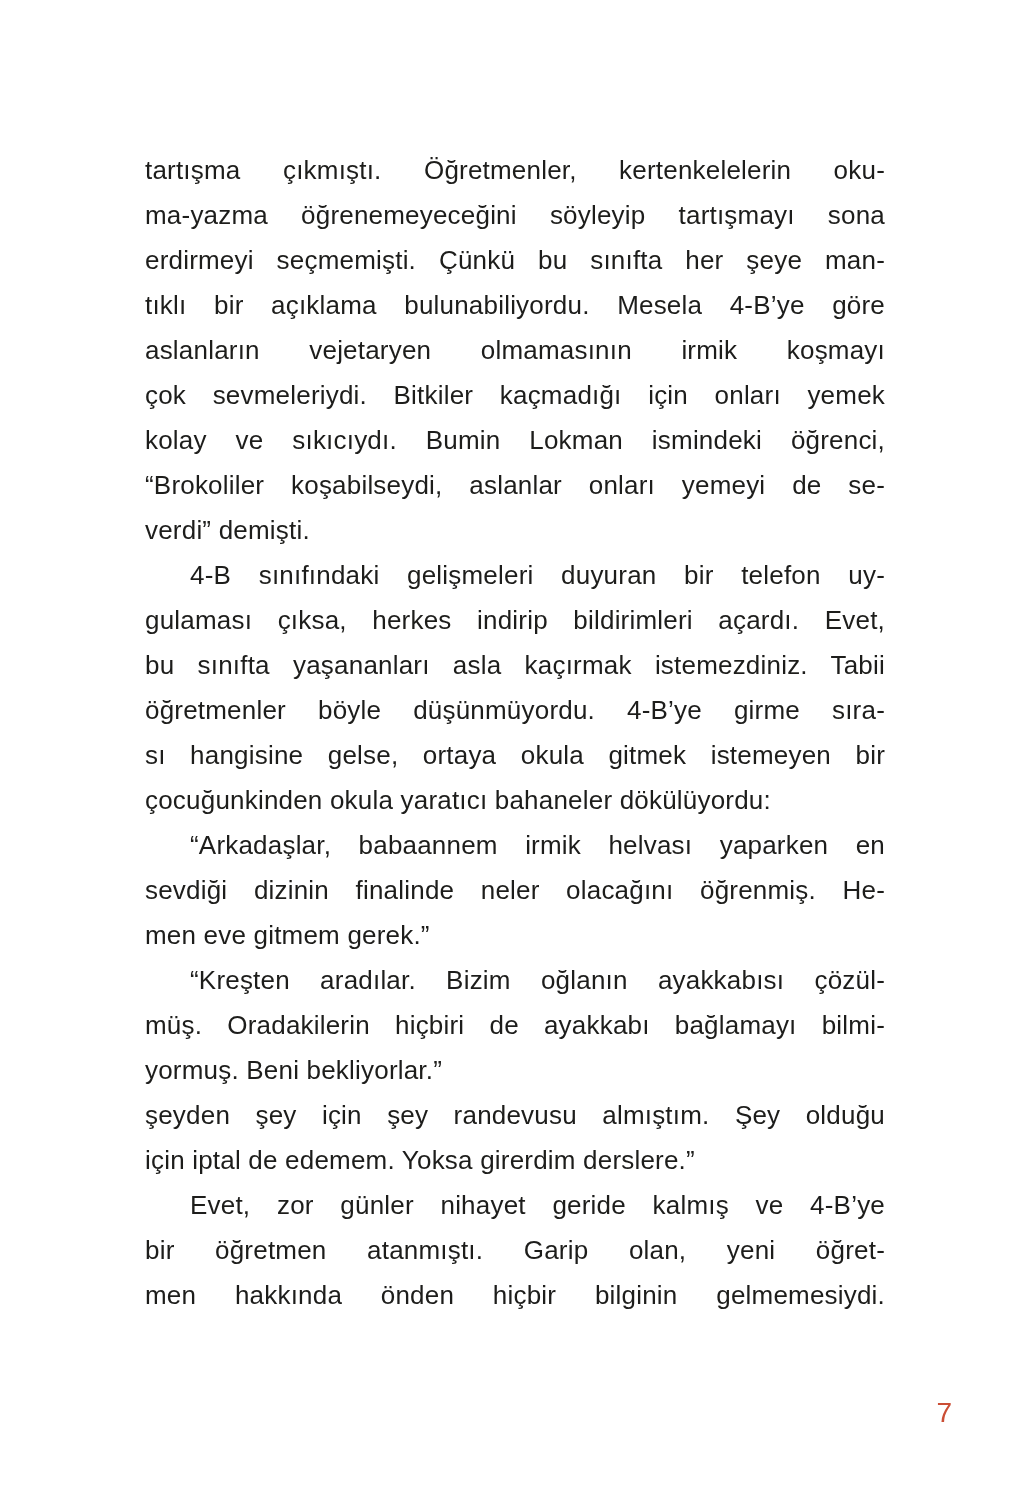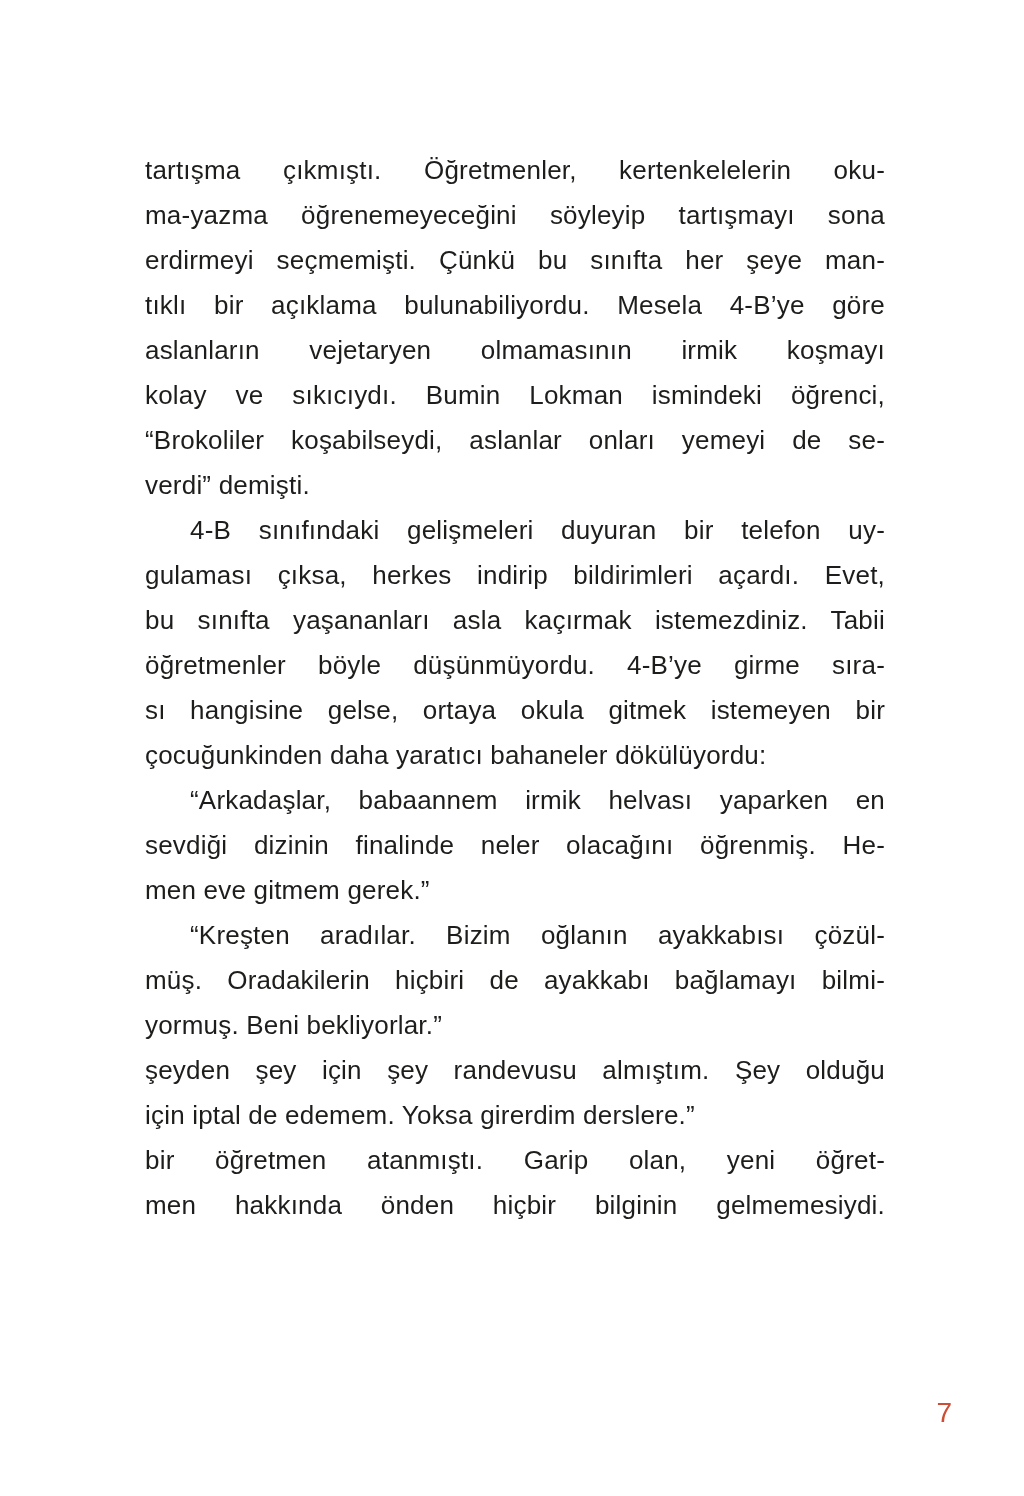--- a/index.html
+++ b/index.html
@@ -61,34 +61,36 @@
 </head>
 <body>
 
 <div class="page">
   <main class="text-block">
       <div class="line">tartışma çıkmıştı. Öğretmenler, kertenkelelerin oku-</div>
       <div class="line">ma-yazma öğrenemeyeceğini söyleyip tartışmayı sona</div>
       <div class="line">erdirmeyi seçmemişti. Çünkü bu sınıfta her şeye man-</div>
       <div class="line">tıklı bir açıklama bulunabiliyordu. Mesela 4-B’ye göre</div>
       <div class="line">aslanların vejetaryen olmamasının irmik koşmayı</div>
+      <div class="line">çok sevmeleriydi. Bitkiler kaçmadığı için onları yemek</div>
       <div class="line">kolay ve sıkıcıydı. Bumin Lokman ismindeki öğrenci,</div>
       <div class="line">“Brokoliler koşabilseydi, aslanlar onları yemeyi de se-</div>
       <div class="line left">verdi” demişti.</div>
       <div class="line indent">4-B sınıfındaki gelişmeleri duyuran bir telefon uy-</div>
       <div class="line">gulaması çıksa, herkes indirip bildirimleri açardı. Evet,</div>
       <div class="line">bu sınıfta yaşananları asla kaçırmak istemezdiniz. Tabii</div>
       <div class="line">öğretmenler böyle düşünmüyordu. 4-B’ye girme sıra-</div>
       <div class="line">sı hangisine gelse, ortaya okula gitmek istemeyen bir</div>
-      <div class="line left">çocuğunkinden daha yaratıcı bahaneler dökülüyordu:</div>
+      <div class="line left">çocuğunkinden okula yaratıcı bahaneler dökülüyordu:</div>
       <div class="line indent">“Arkadaşlar, babaannem irmik helvası yaparken en</div>
       <div class="line">sevdiği dizinin finalinde neler olacağını öğrenmiş. He-</div>
       <div class="line left">men eve gitmem gerek.”</div>
       <div class="line indent">“Kreşten aradılar. Bizim oğlanın ayakkabısı çözül-</div>
       <div class="line">müş. Oradakilerin hiçbiri de ayakkabı bağlamayı bilmi-</div>
       <div class="line left">yormuş. Beni bekliyorlar.”</div>
       <div class="line">şeyden şey için şey randevusu almıştım. Şey olduğu</div>
       <div class="line left">için iptal de edemem. Yoksa girerdim derslere.”</div>
+      <div class="line indent">Evet, zor günler nihayet geride kalmış ve 4-B’ye</div>
       <div class="line">bir öğretmen atanmıştı. Garip olan, yeni öğret-</div>
       <div class="line">men hakkında önden hiçbir bilginin gelmemesiydi.</div>
     </main>
   <div class="page-number">7</div>
 </div>
 
 </body></html>

